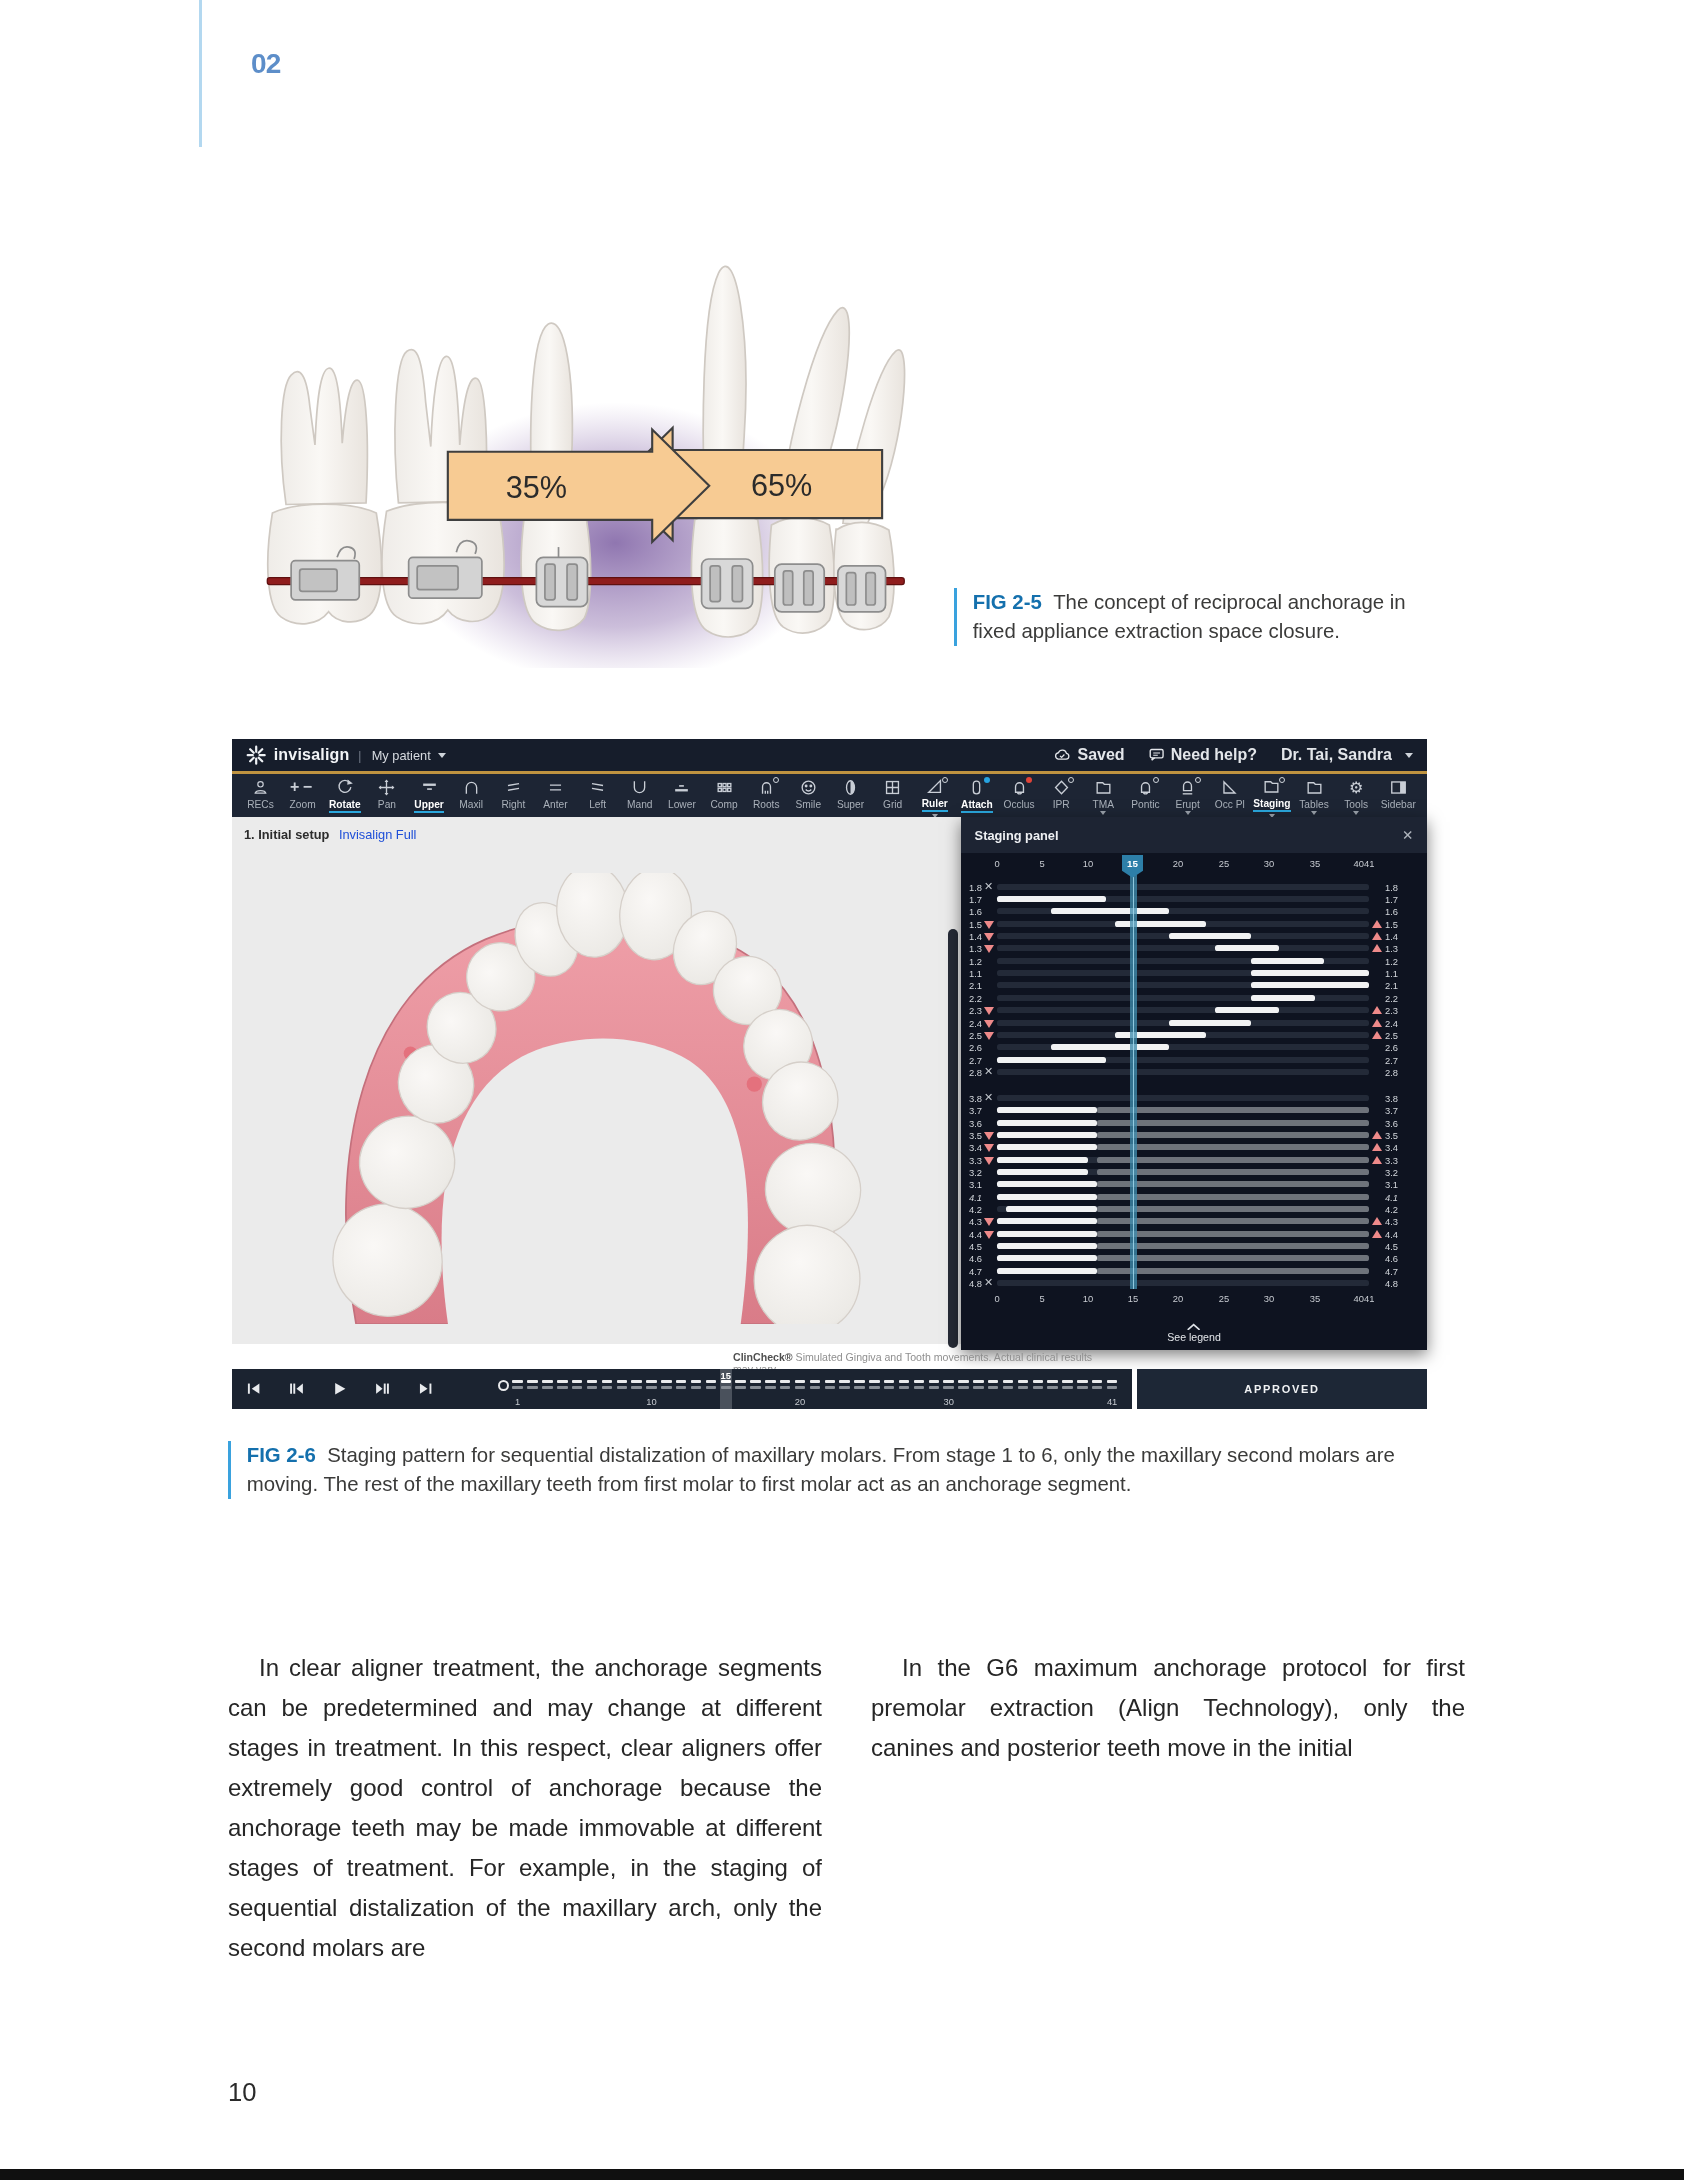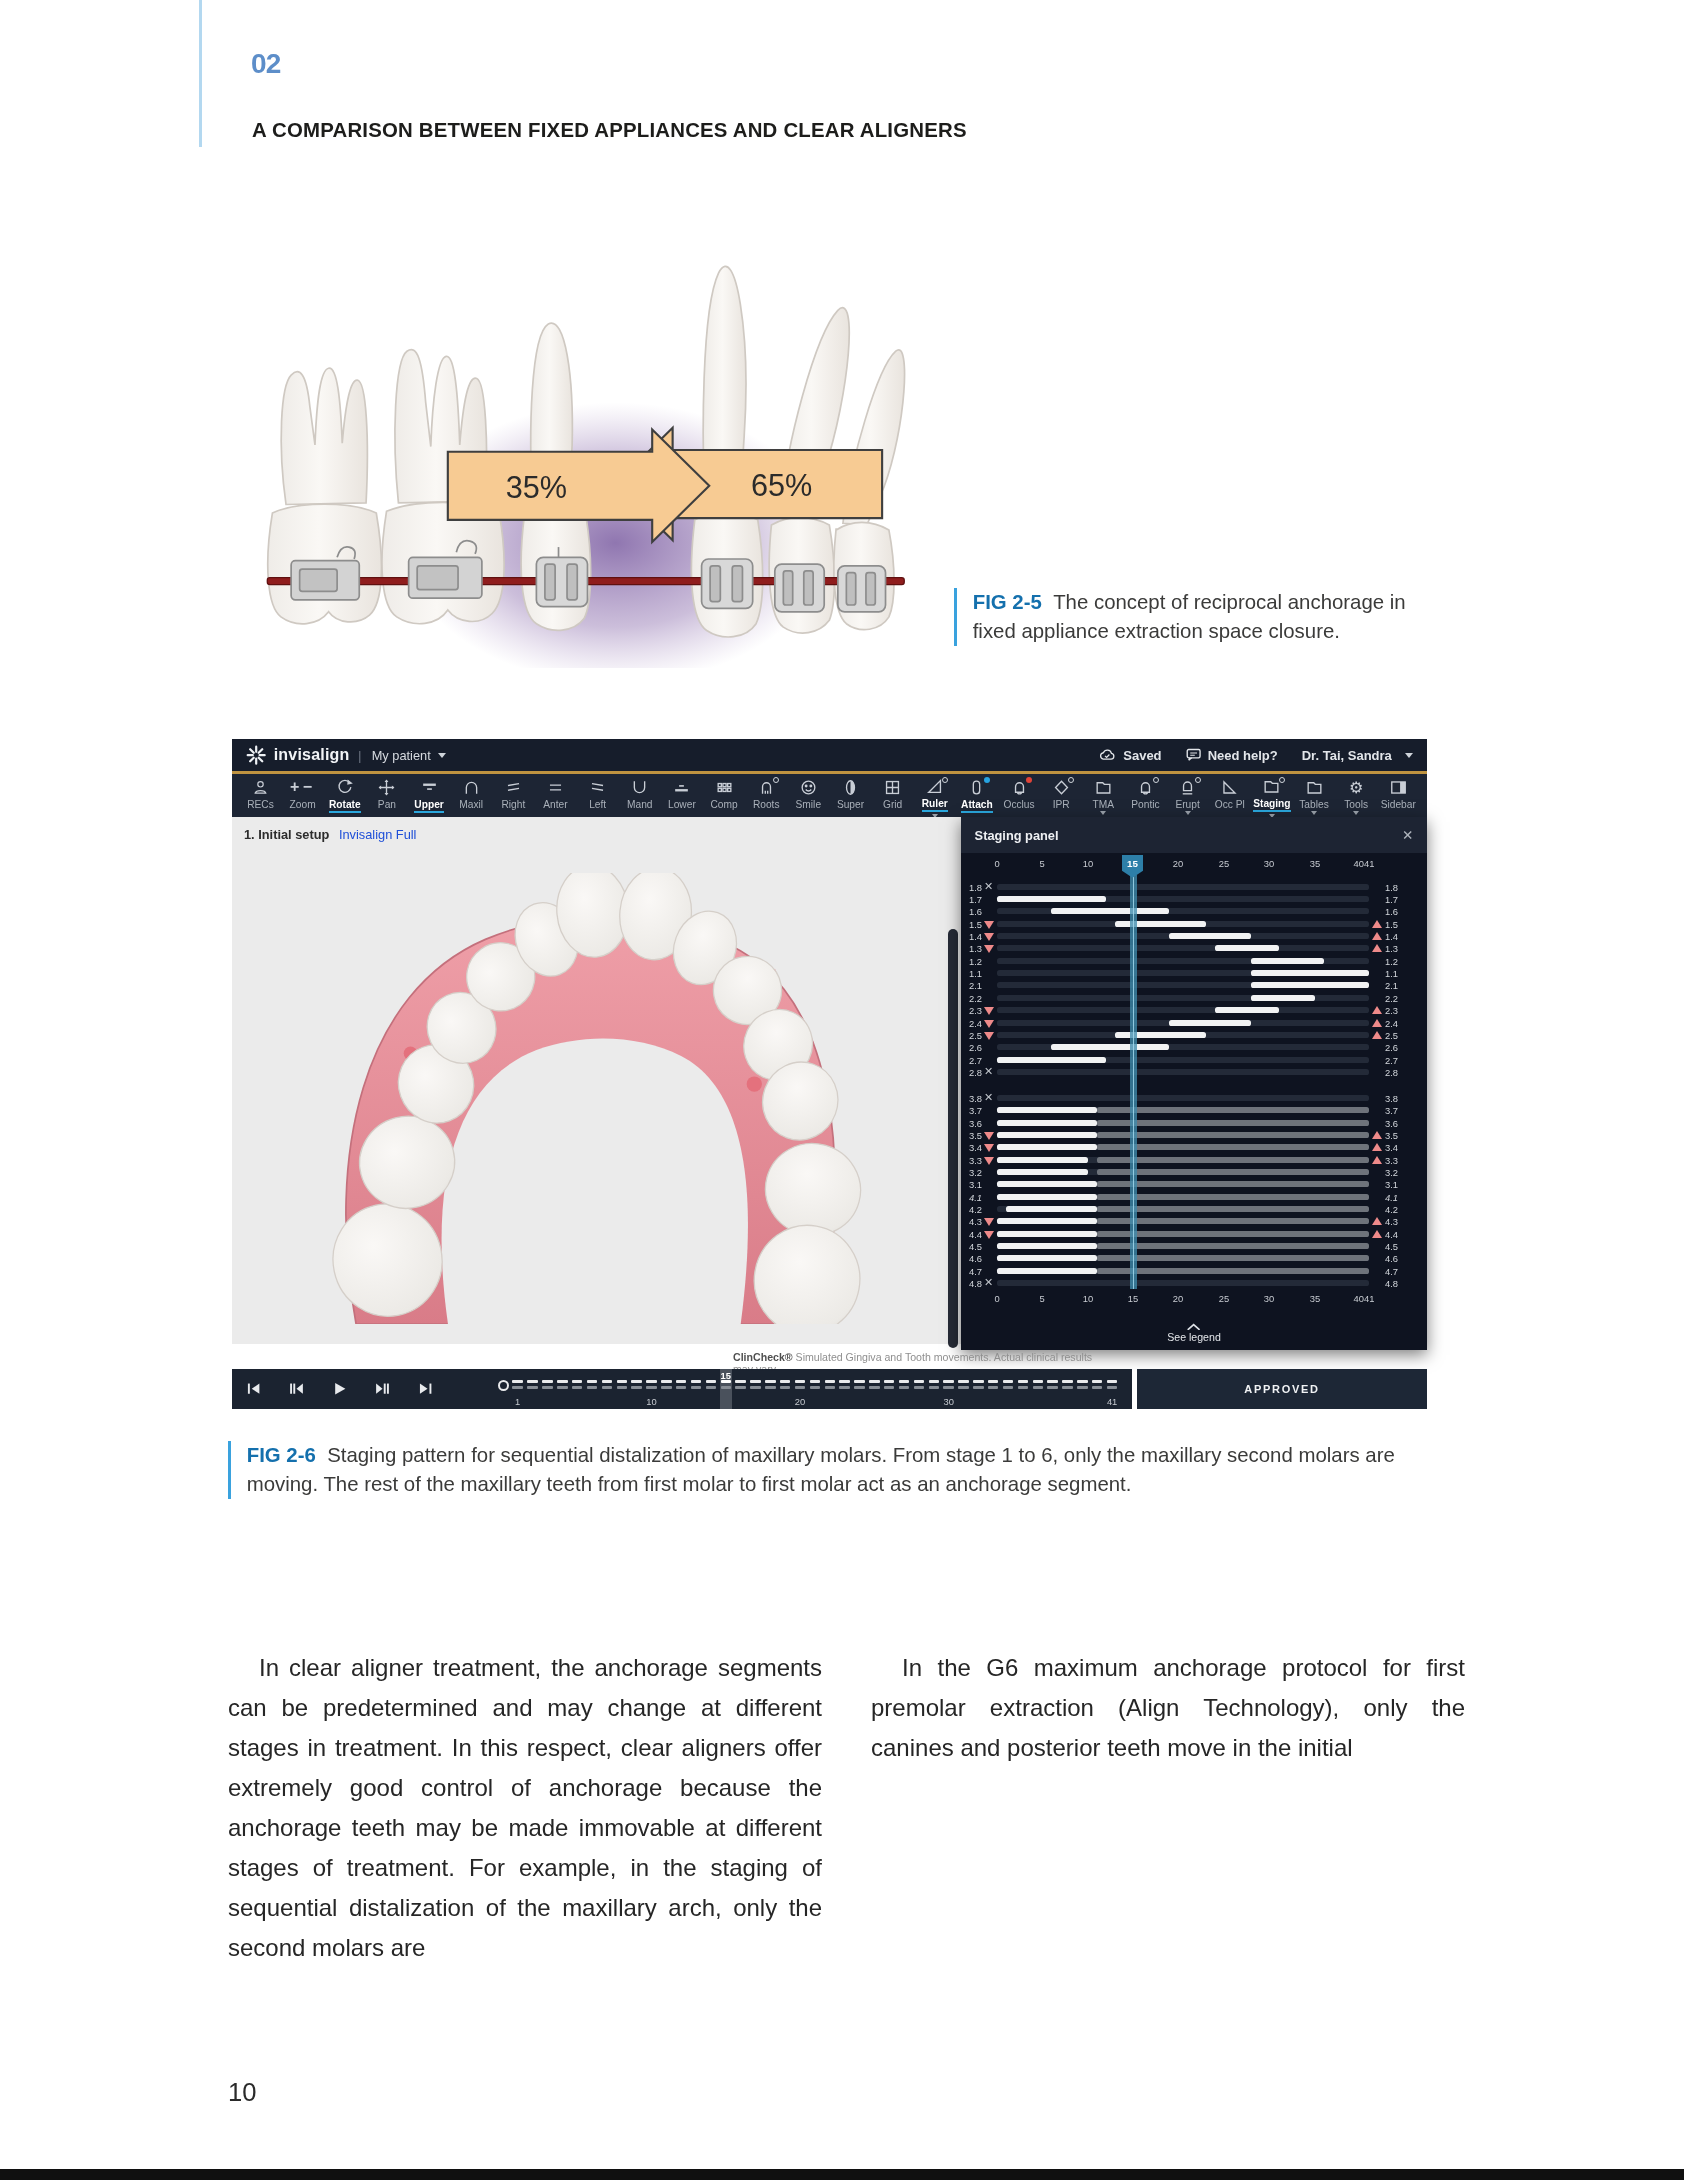--- a/index.html
+++ b/index.html
@@ -24,21 +24,21 @@
   .cap6 { left:228px; top:1441px; width:1237px; }
 
   
   .ui { position:absolute; left:232px; top:739px; width:1195px; height:670px; }
   .topbar { position:absolute; left:0; top:0; width:100%; height:32px; background:#161d2b; display:flex; align-items:center; padding:0 13.6px; color:#e6e9ee; }
   .brand { display:flex; align-items:center; gap:7.7px; }
   .brand-name { font-size:16px; font-weight:bold; color:#f2f4f7; letter-spacing:0.2px; }
   .brand-sep { color:#6a7280; margin:0 10.2px 0 8.5px; font-size:13.6px; }
   .patient { font-size:12.8px; color:#d7dbe0; }
   .caret { display:inline-block; width:0; height:0; border-left:4.3px solid transparent; border-right:4.3px solid transparent; border-top:5.1px solid #cfd4da; margin-left:6.8px; }
-  .topbar-right { margin-left:auto; display:flex; align-items:center; gap:24px; font-size:13px; font-weight:bold; color:#e3e6ea; }
+  .topbar-right { margin-left:auto; display:flex; align-items:center; gap:24px; font-size:16px; font-weight:bold; color:#e3e6ea; }
   .tb-item { display:flex; align-items:center; gap:6.8px; }
   .goldline { position:absolute; left:0; top:32px; width:100%; height:2.6px; background:#bf9340; }
 
   .toolbar { position:absolute; left:0; top:35px; width:100%; height:43px; background:#1d2534; display:flex; justify-content:space-between; padding:3.4px 8.5px 0 8.5px; }
   .tool { position:relative; width:40px; display:flex; flex-direction:column; align-items:center; }
   .tool .ticon { height:19.6px; display:flex; align-items:center; justify-content:center; color:#c9ced6; }
   .tool .ticon svg { stroke:#c9ced6; fill:none; stroke-width:1.7; }
   .tool .glyph { font-size:16px; color:#c9ced6; font-weight:bold; letter-spacing:3.4px; }
   .tool .tlabel { font-size:10.2px; color:#a9b0b9; margin-top:1.7px; white-space:nowrap; }
   .tool.active .tlabel { color:#fff; font-weight:bold; border-bottom:2.6px solid #2aa7dd; padding-bottom:0.9px; }
@@ -105,21 +105,20 @@
   .pagenum { position:absolute; left:228px; top:2078px; font-size:25.6px; color:#2a2a2a; }
   .bottom-strip { position:absolute; left:0; bottom:0; width:100%; height:12px; background:#101010; }
 </style>
 </head>
 <body>
 
 <div class="page">
 
   <div class="accent-line"></div>
   <div class="chapter-num">02</div>
-  <div class="chapter-title">A COMPARISON BETWEEN FIXED APPLIANCES AND CLEAR ALIGNERS</div>
 
   <svg class="fig1" viewBox="0 0 810 512" width="690" height="436">
     <defs>
       <radialGradient id="purple" cx="50%" cy="50%" r="50%">
         <stop offset="0%" stop-color="#7c5ea2" stop-opacity="0.85"></stop>
         <stop offset="60%" stop-color="#8d6fae" stop-opacity="0.45"></stop>
         <stop offset="100%" stop-color="#a98fc2" stop-opacity="0"></stop>
       </radialGradient>
       <linearGradient id="toothshade" x1="0" y1="0" x2="1" y2="0">
         <stop offset="0%" stop-color="#efece8"></stop>

